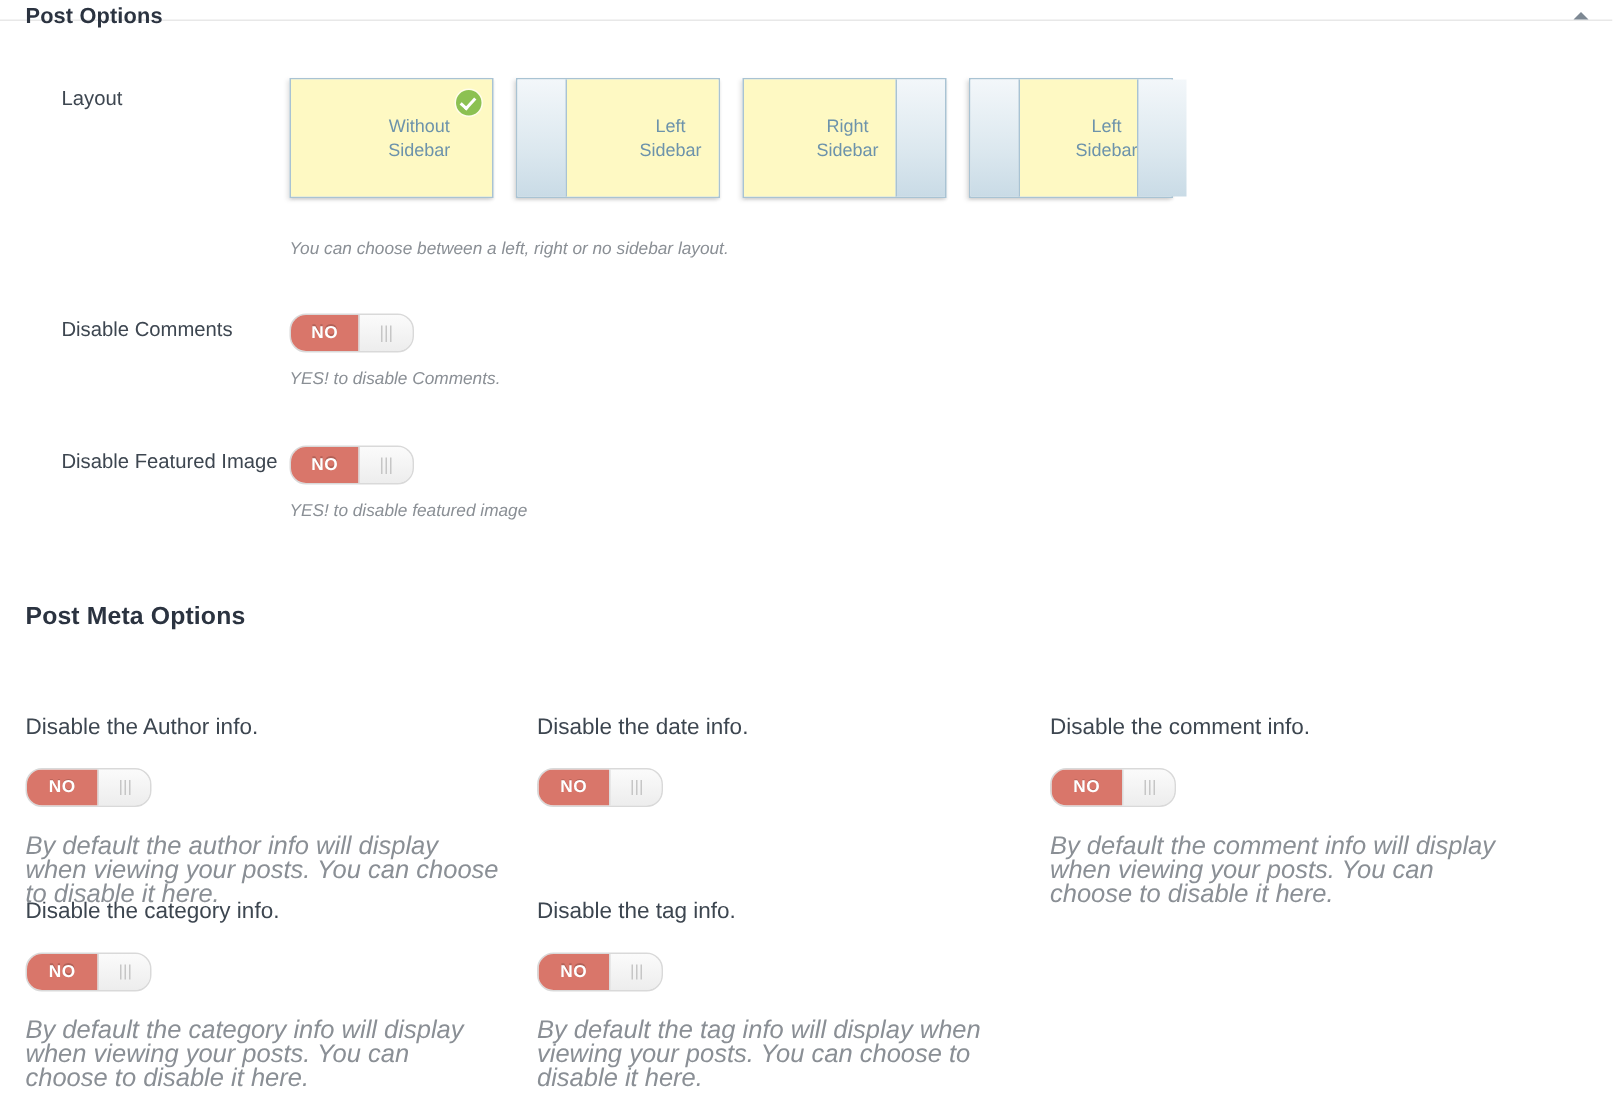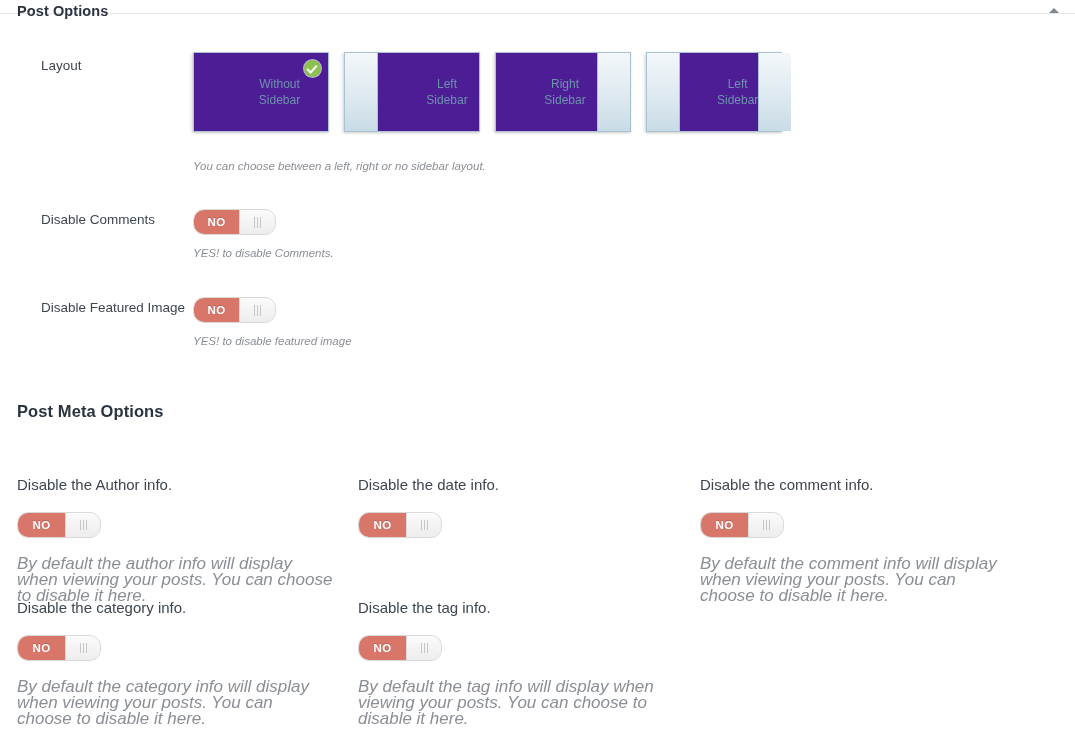--- a/index.html
+++ b/index.html
@@ -87,21 +87,21 @@
   }
   .layout-thumb .col-side.right {
     border-right: none;
     border-left: 1px solid #a9c3d3;
   }
   .layout-thumb .col-main {
     flex: 1 1 auto;
     display: flex;
     align-items: center;
     justify-content: center;
-    background: #4c1d95;
+    background: #fef9c3;
     padding-left: 37px;
   }
   .layout-thumb .thumb-label {
     font-size: 12px;
     color: #6d93ab;
     text-align: center;
     line-height: 16px;
     pointer-events: none;
   }
   .layout-thumb.selected { border-color: #a9c3d3; }

